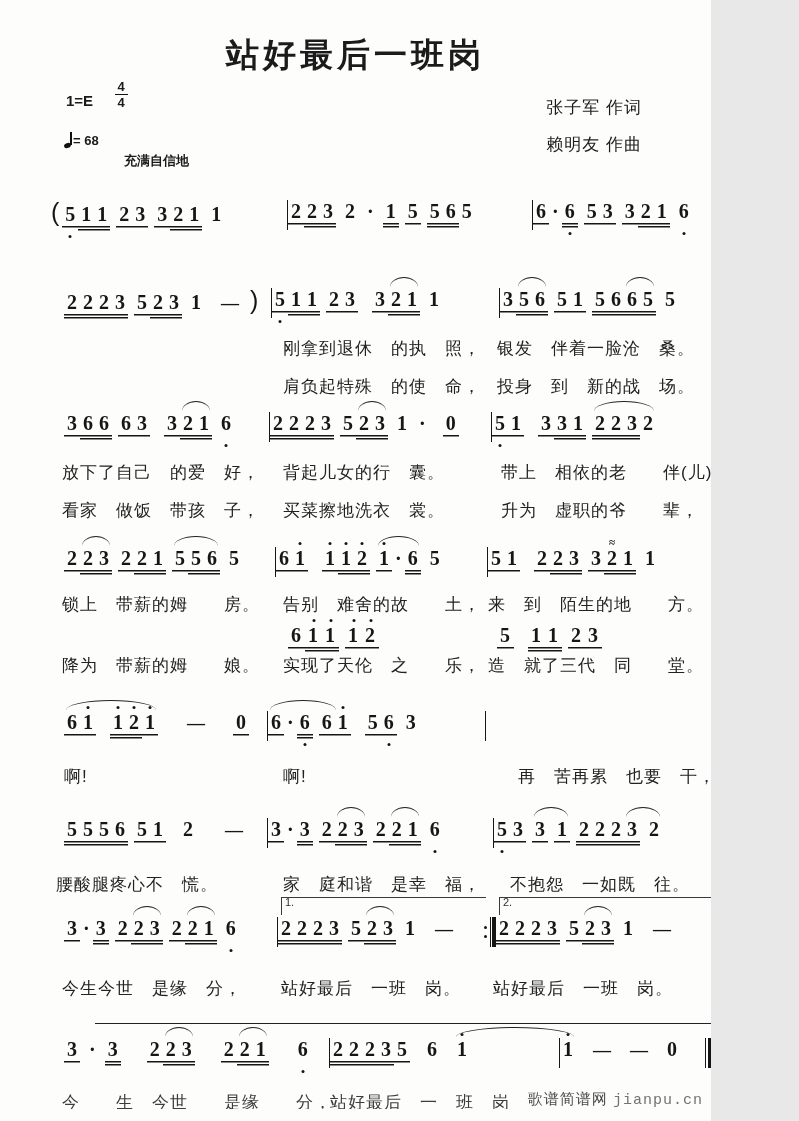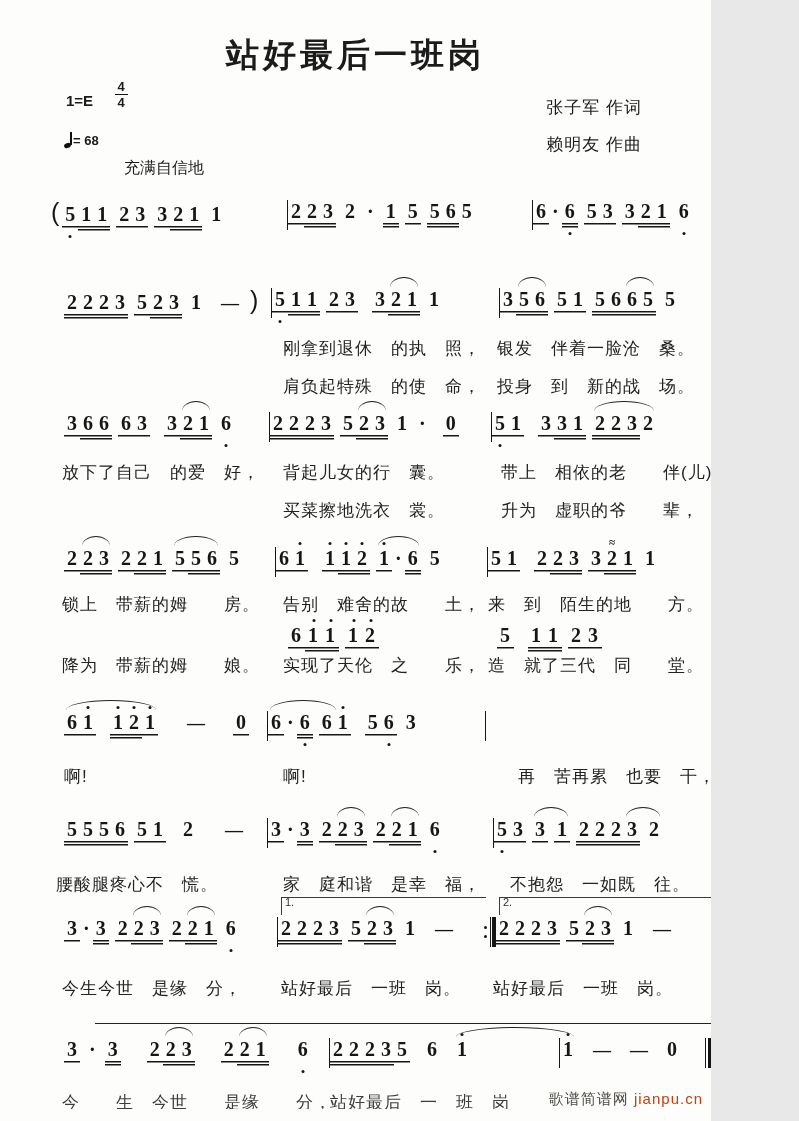--- a/index.html
+++ b/index.html
@@ -13,21 +13,21 @@
   .meter{position:absolute;left:112px;top:80px;width:18px;text-align:center;
          font-size:13px;font-weight:700;line-height:13px;}
   .meter .mbar{display:block;width:13px;height:1.4px;background:#111;margin:1px auto;}
   .tempo{position:absolute;left:64px;top:131px;font-size:13px;font-weight:700;}
   .qnote{display:inline-block;position:relative;width:9px;height:17px;vertical-align:-3px;}
   .qnote::before{content:"";position:absolute;left:0;bottom:0;width:7px;height:5px;
                  background:#111;border-radius:50%;transform:rotate(-20deg);}
   .qnote::after{content:"";position:absolute;right:1px;bottom:3px;width:1.6px;height:13px;background:#111;}
   .credit{position:absolute;right:69px;font-size:17px;letter-spacing:1px;}
   .credit.lyr{top:96px;} .credit.cmp{top:133px;}
-  .expression{position:absolute;left:124px;top:158px;font-size:16px;font-weight:400;}
+  .expression{position:absolute;left:124px;top:152px;font-size:13px;font-weight:700;}
   
   .music-line{position:relative;}
   .measures{position:relative;display:flex;height:34px;}
   .measure{position:relative;flex:none;height:34px;white-space:nowrap;}
   .tok{display:inline-block;position:relative;padding:0 3px;height:30px;line-height:24px;
        font-family:"Liberation Serif",serif;font-size:20px;font-weight:700;color:#161616;}
   .paren{font-size:25px;font-weight:400;line-height:26px;font-family:"Liberation Sans",sans-serif;}
   .adot{font-size:20px;} .dash{font-size:18px;letter-spacing:-1px;}
   .u1{background-image:linear-gradient(#161616,#161616);background-repeat:no-repeat;
       background-size:100% 1.5px;background-position:0 calc(100% - 5px);}
@@ -61,21 +61,21 @@
   .inline-notes .tok{font-weight:800;}
   
   .L1{margin-top:2px;} .L2{margin-top:54px;} .L3{margin-top:8px;} .L4{margin-top:19px;}
   .L5{margin-top:28px;} .L6{margin-top:24px;} .L7{margin-top:15px;} .L8{margin-top:32px;}
   .mt14{margin-top:14px;} .mt8{margin-top:8px;} .mt11{margin-top:11px;} .mt1{margin-top:1px;}
   .mt19{margin-top:19px;} .mt20{margin-top:20px;} .mt25{margin-top:25px;} .mt18{margin-top:18px;}
   .mt0{margin-top:0;}
   
   .watermark{position:absolute;top:1090px;right:8px;font-size:15px;letter-spacing:1px;}
   .wm-site{color:#4c4a45;}
-  .wm-url{color:#c2410c;text-decoration:none;}
+  .wm-url{color:#737373;text-decoration:none;font-family:Liberation Mono, monospace;}
 </style>
 </head>
 <body>
 
 <div id="page">
   <div class="header">
     <div class="title">站好最后一班岗</div>
     <div class="keysig">1=E</div>
     <div class="meter">
       <span>4</span>
@@ -124,20 +124,21 @@
           <div class="arc" style="left: 118px; width: 28px;"></div>
           <div class="arc" style="left: 294px; width: 28px;"></div>
           <div class="arc" style="left: 530px; width: 60px;"></div>
         </div>
         <div class="lyric-row mt14">
           <span class="lyric-seg" style="left: 62px;">放下了自己　的爱　好，</span>
           <span class="lyric-seg" style="left: 283px;">背起儿女的行　囊。</span>
           <span class="lyric-seg" style="left: 501px;">带上　相依的老　　伴(儿)，</span>
         </div>
         <div class="lyric-row mt8">
+          <span class="lyric-seg" style="left: 62px;">看家　做饭　带孩　子，</span>
           <span class="lyric-seg" style="left: 283px;">买菜擦地洗衣　裳。</span>
           <span class="lyric-seg" style="left: 501px;">升为　虚职的爷　　辈，</span>
         </div>
       </div>
       <div class="music-line L4">
         <div class="measures" style="margin-left: 64px;">
           <div class="measure" style="width: 212px;"><span class="tok num u1">2</span><span class="tok num u2">2</span><span class="tok num u2">3</span><span class="gap g1"></span><span class="tok num u1">2</span><span class="tok num u2">2</span><span class="tok num u2">1</span><span class="gap g1"></span><span class="tok num u1">5</span><span class="tok num u2">5</span><span class="tok num u2">6</span><span class="gap g1"></span><span class="tok num">5</span><span class="bl"></span></div>
           <div class="measure" style="width: 212px;"><span class="tok num u1">6</span><span class="tok num u1 hd">1</span><span class="gap g2"></span><span class="tok num u1 hd">1</span><span class="tok num u2 hd">1</span><span class="tok num u2 hd">2</span><span class="gap g1"></span><span class="tok num u1 hd">1</span><span class="tok adot">·</span><span class="tok num u2">6</span><span class="gap g1"></span><span class="tok num">5</span><span class="bl"></span></div>
           <div class="measure" style="width: 230px;"><span class="tok num u1">5</span><span class="tok num u1">1</span><span class="gap g2"></span><span class="tok num u1">2</span><span class="tok num u2">2</span><span class="tok num u2">3</span><span class="gap g1"></span><span class="tok num u1">3</span><span class="tok num u2 md">2</span><span class="tok num u2">1</span><span class="gap g1"></span><span class="tok num">1</span><span class="bl"></span></div>
           <div class="arc" style="left: 18px; width: 28px;"></div>

